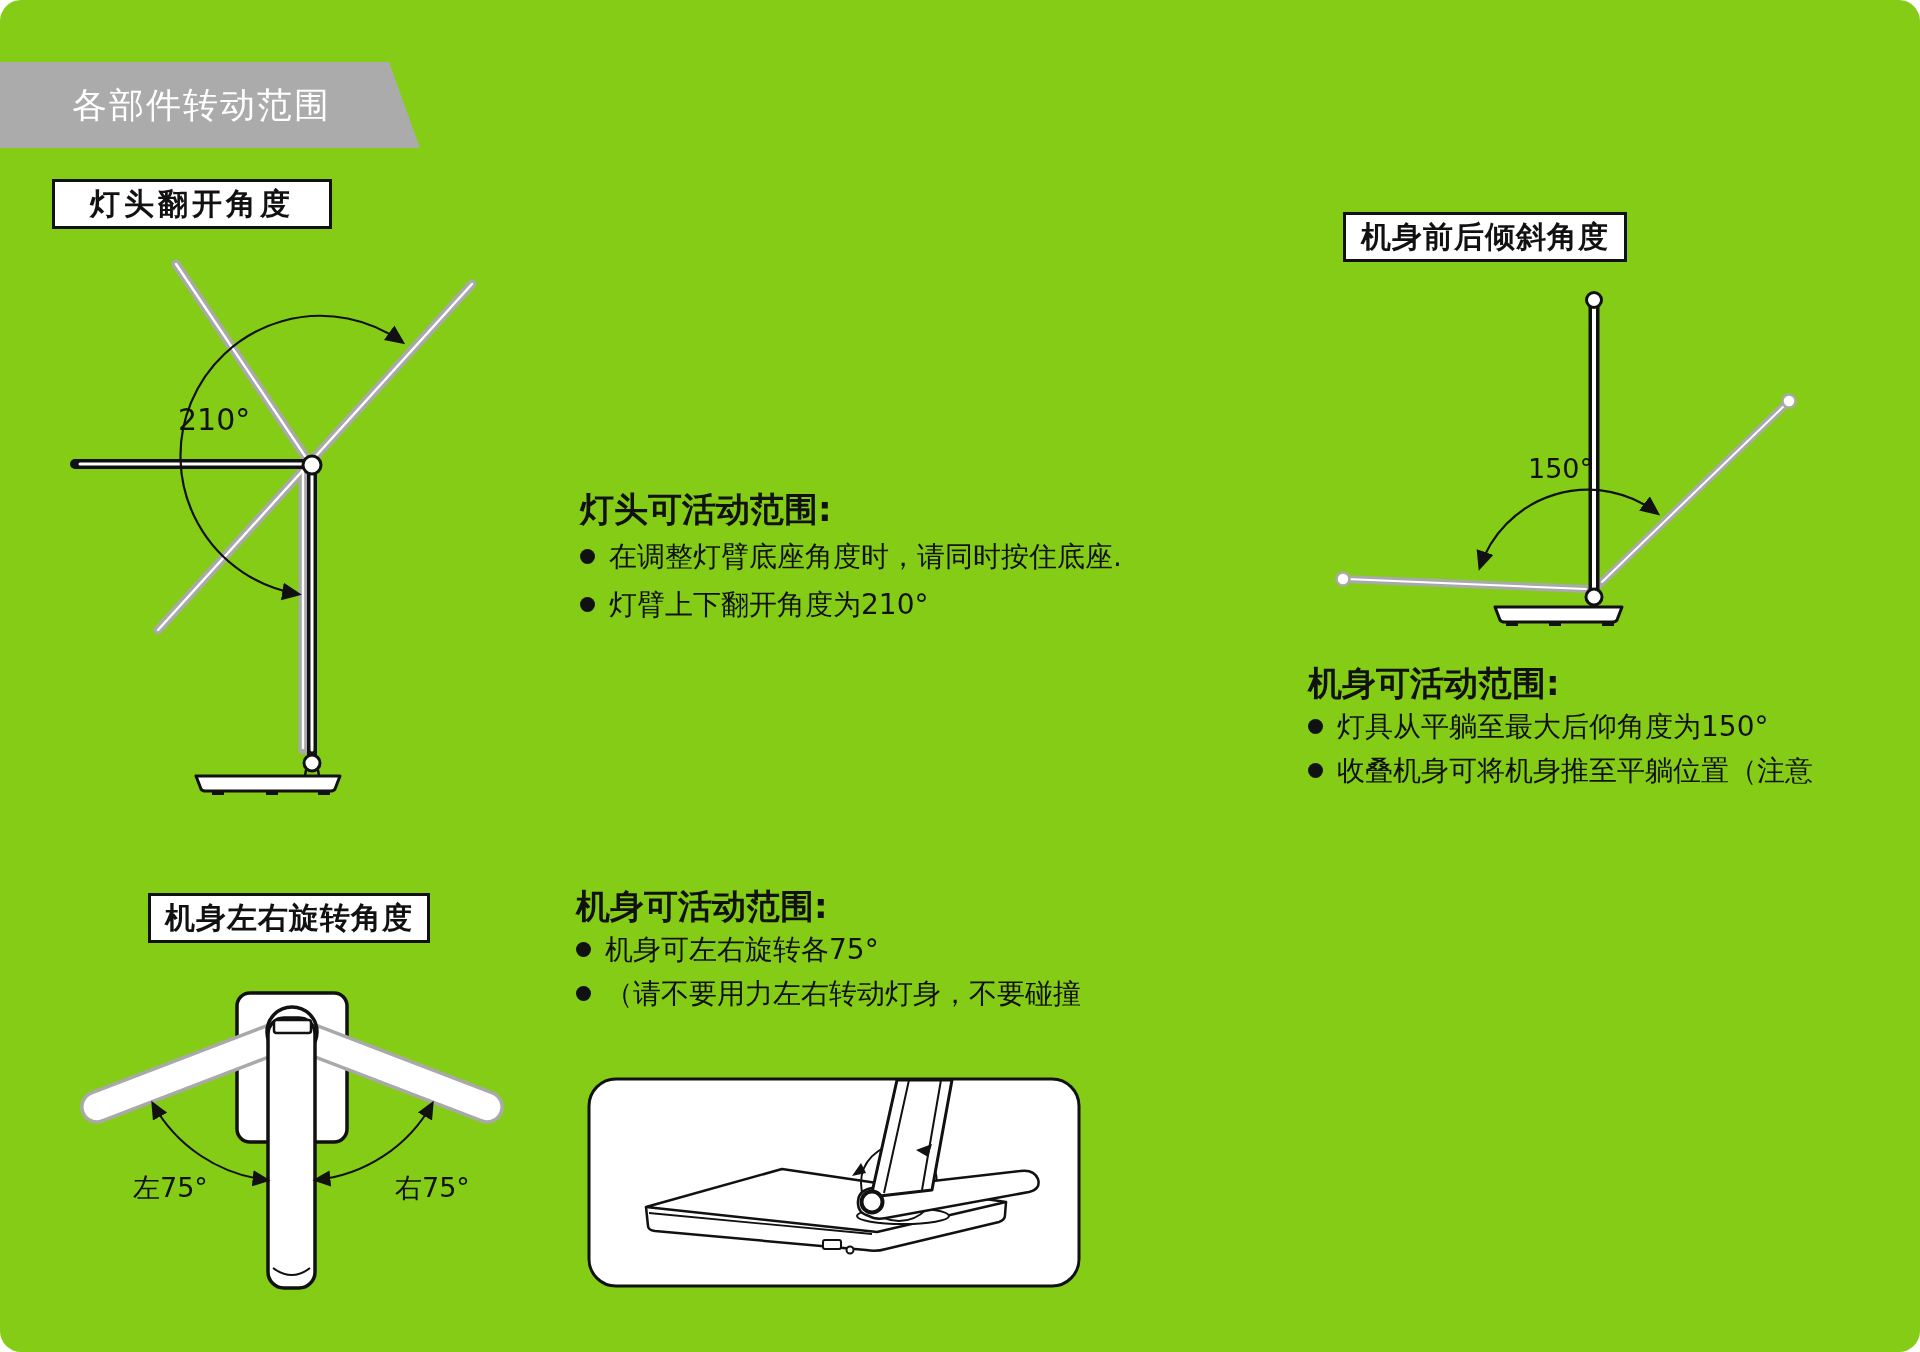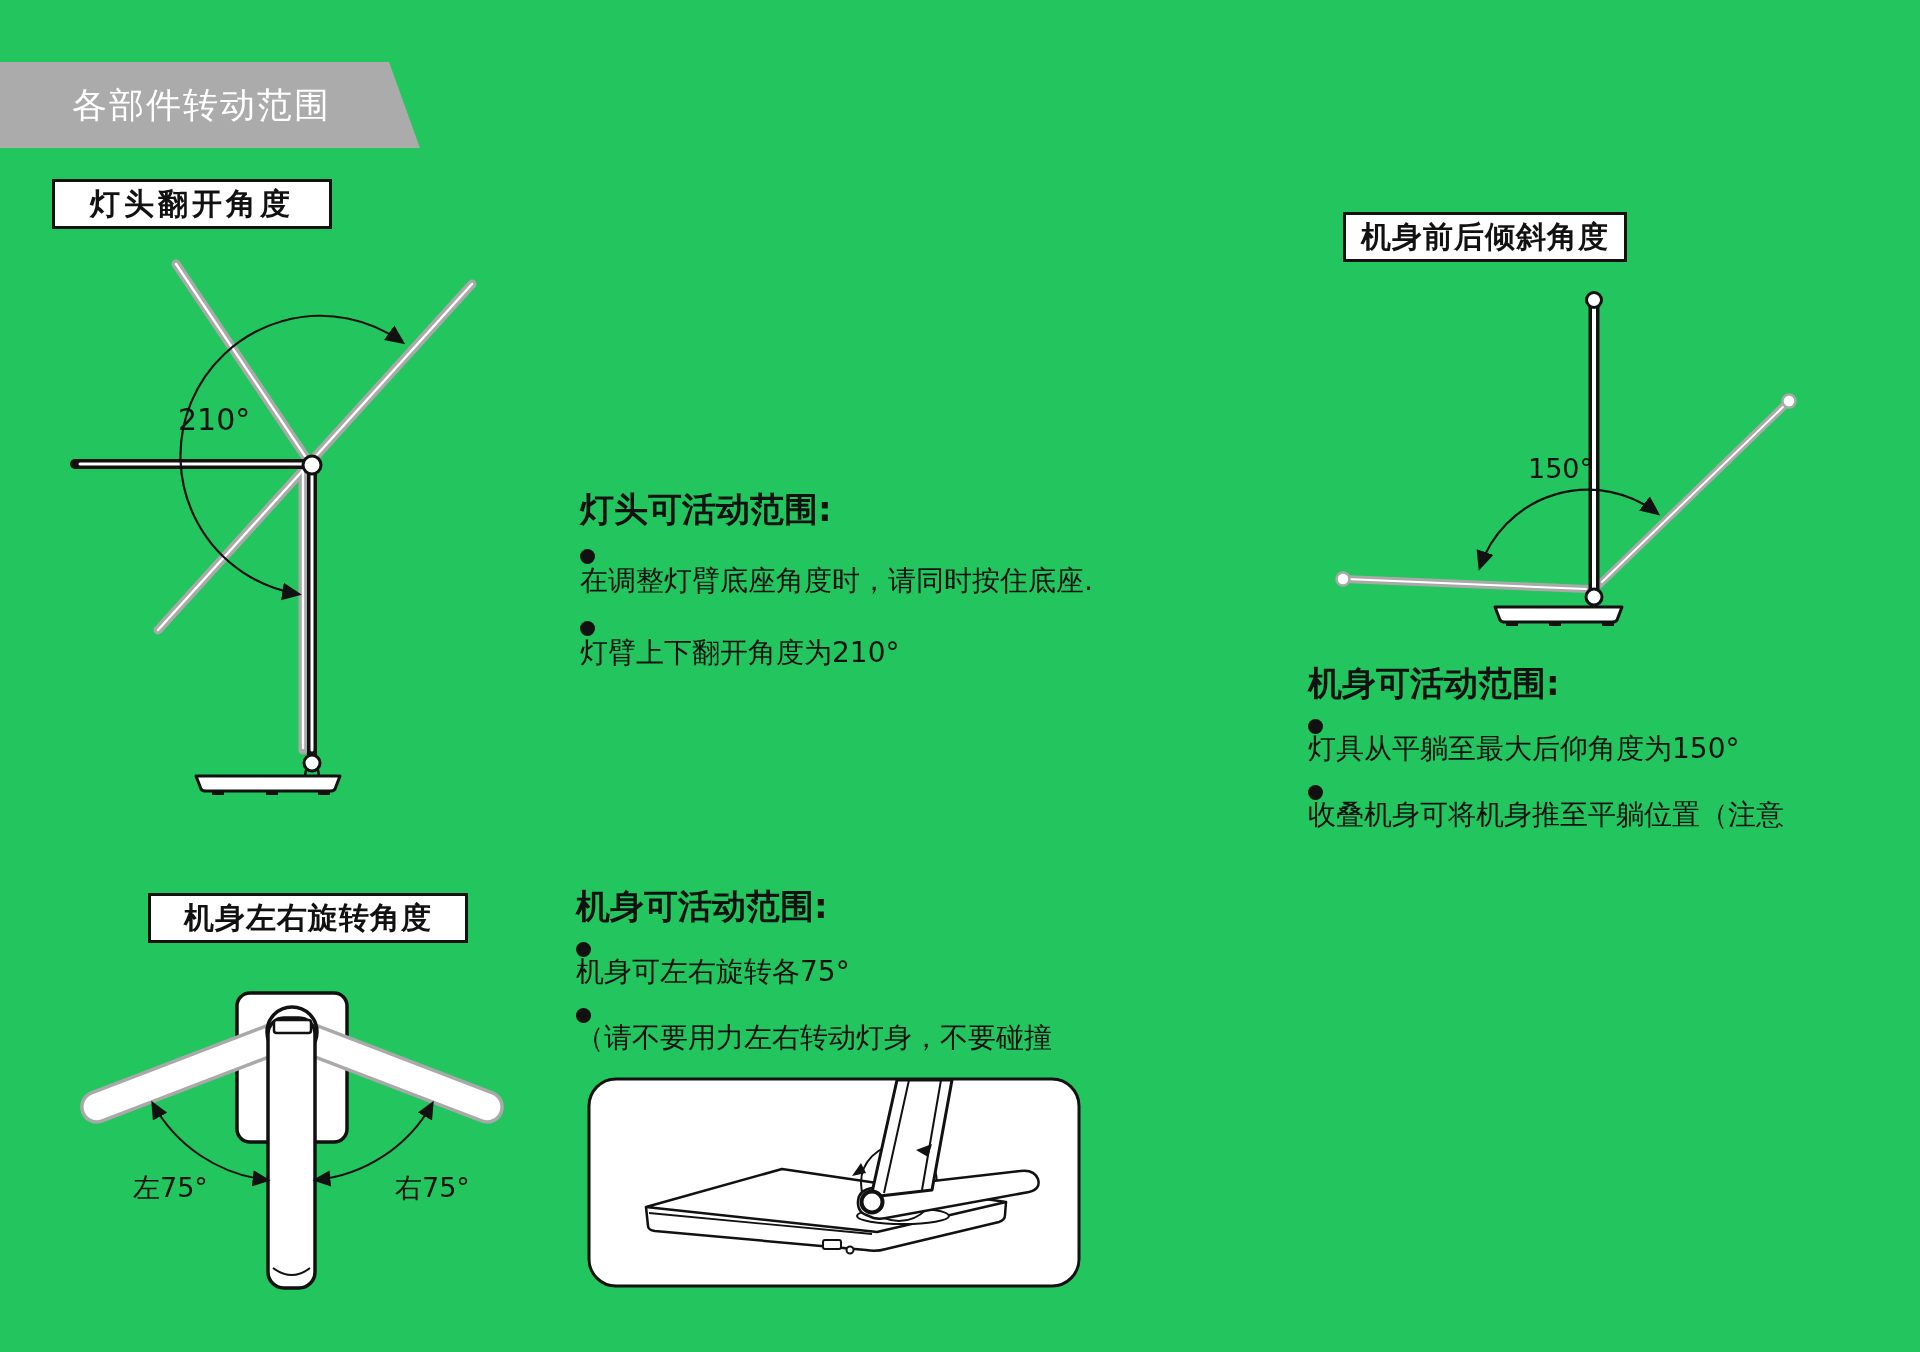--- a/index.html
+++ b/index.html
@@ -1,41 +1,41 @@
 <!DOCTYPE html>
 <html><head>
 <meta charset="utf-8">
 <style>
   html,body{margin:0;padding:0;background:#fff;}
   #page{
-    position:relative;width:1920px;height:1352px;background:#22c55e;overflow:hidden;
-    font-family:"DejaVu Sans","Liberation Sans",sans-serif;color:#111;
+    position:relative;width:1920px;height:1352px;background:#84cc16;overflow:hidden;
+    font-family:"DejaVu Sans","Liberation Sans",sans-serif;color:#111;border-radius:21px;
   }
   
   .banner{
     position:absolute;left:0;top:62px;width:420px;height:86px;background:#ababab;
     clip-path:polygon(0 0,389px 0,420px 86px,0 86px);
     display:flex;align-items:center;
   }
   .banner-label{
     color:#fff;font-size:35px;font-weight:500;letter-spacing:2px;padding-left:72px;white-space:nowrap;
   }
   
   .title-box{
     position:absolute;border:3px solid #111;background:#fff;box-sizing:border-box;
     display:flex;align-items:center;justify-content:center;
     font-size:30px;font-weight:600;white-space:nowrap;
   }
   #box-lamp-head{left:52px;top:179px;width:280px;height:50px;letter-spacing:4px;}
   #box-body-tilt{left:1343px;top:212px;width:284px;height:50px;letter-spacing:1px;align-items:center;}
-  #box-body-rotate{left:148px;top:893px;width:320px;height:50px;letter-spacing:1px;}
+  #box-body-rotate{left:148px;top:893px;width:282px;height:50px;letter-spacing:1px;}
   
   .notes{position:absolute;white-space:nowrap;}
   .notes .heading{font-size:34px;font-weight:600;line-height:34px;margin-bottom:12px;}
-  .note-row{display:flex;align-items:flex-start;font-size:28px;line-height:34px;margin-top:14px;flex-direction:column;}
+  .note-row{display:flex;align-items:flex-start;font-size:28px;line-height:34px;margin-top:14px;}
   .bullet{flex:0 0 auto;width:15px;height:15px;border-radius:50%;background:#111;margin:9px 14px 0 0;}
   .cont{display:block;font-size:28px;line-height:34px;margin-top:14px;}
   #notes-lamp-head{left:580px;top:492px;}
   #notes-body-tilt{left:1308px;top:668px;}
   #notes-body-tilt .heading,#notes-body-rotate .heading{line-height:30px;}
   #notes-body-tilt .note-row,#notes-body-rotate .note-row,
   #notes-body-tilt .cont,#notes-body-rotate .cont{font-size:28px;line-height:30px;margin-top:14px;}
   #notes-body-tilt .bullet,#notes-body-rotate .bullet{margin-top:7px;}
   #notes-body-tilt .cont{padding-left:37px;}
   #notes-body-rotate{left:576px;top:891px;}

